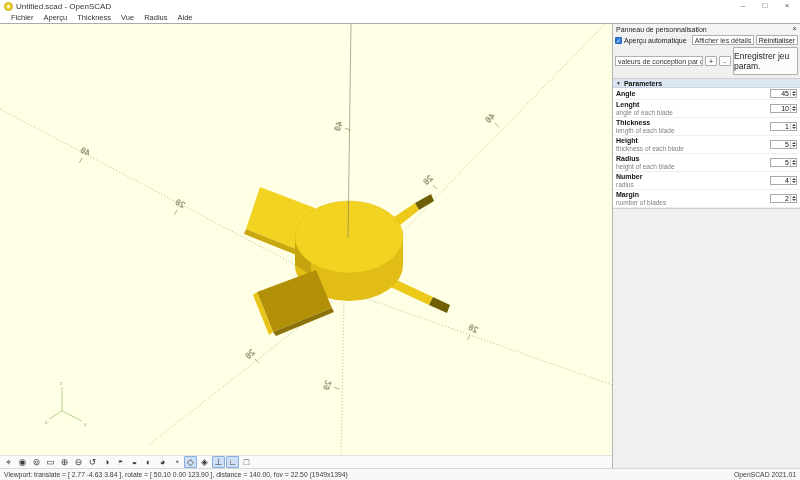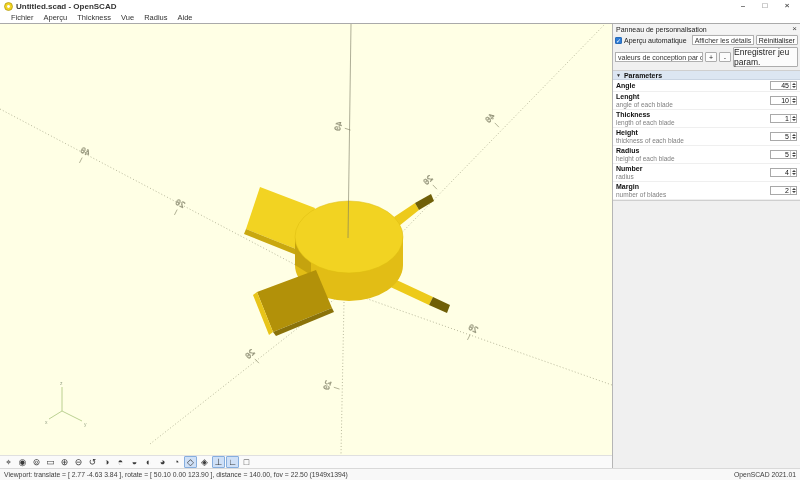--- a/index.html
+++ b/index.html
@@ -1,21 +1,21 @@
 <!DOCTYPE html>
 <html><head>
 <meta charset="utf-8">
 <style>
   * { margin:0; padding:0; box-sizing:border-box; }
   html,body { width:800px; height:480px; overflow:hidden; }
   body { font-family:"Liberation Sans", sans-serif; background:#fff; color:#222; }
   .window { width:800px; height:480px; display:flex; flex-direction:column; background:#fff; }
 
   
-  .titlebar { height:13px; display:flex; align-items:center; background:#ffffff; padding:0 2px; flex:0 0 auto;font-weight:bold; }
+  .titlebar { height:13px; display:flex; align-items:center; background:#ffffff; padding:0 2px; flex:0 0 auto; }
   .app-icon { width:9px; height:9px; margin:0 3px 0 2px; position:relative; flex:0 0 auto; }
   .app-icon svg { display:block; }
   .title-text { font-size:8px; color:#333; line-height:13px; white-space:nowrap; }
   .win-controls { margin-left:auto; display:flex; }
   .win-btn { width:22px; height:13px; font-size:8px; color:#555; text-align:center; line-height:12px; }
 
   
   .menubar { height:10px; display:flex; align-items:center; background:#fff; padding-left:6px; flex:0 0 auto; }
   .menu-item { font-size:7.5px; color:#333; padding:0 5px; line-height:10px; white-space:nowrap; }
 
@@ -37,21 +37,21 @@
   .panel-row { display:flex; align-items:center; padding:1px 2px; gap:2px; }
   .checkbox { width:7px; height:7px; background:#2f7cd6; border:1px solid #2a6cb8; border-radius:1px; color:#fff; font-size:6px; line-height:6px; text-align:center; flex:0 0 auto; }
   .chk-label { font-size:7px; color:#222; white-space:nowrap; }
   .combo { background:#fff; border:1px solid #b0b0b0; height:10px; display:flex; align-items:center; padding:0 2px; color:#333; white-space:nowrap; overflow:hidden; }
   .combo .arrow { margin-left:auto; color:#666; font-size:6px; padding-left:2px; }
   .combo.details { width:62px; margin-left:3px; }
   .combo.presets { width:88px; }
   .btn { background:#fcfcfc; border:1px solid #adadad; border-radius:1px; height:10px; display:flex; align-items:center; justify-content:center; color:#222; }
   .btn.reset { flex:1; }
   .btn.small { width:12px; flex:0 0 auto; }
-  .btn.save { flex:1; font-size:8.5px; height:20px; }
+  .btn.save { flex:1; font-size:8.5px; height:28px; }
   .params-box { margin-top:2px; background:#fff; border-top:1px solid #cfcfcf; border-bottom:1px solid #cfcfcf; }
   .group-header { background:#dce6f2; height:9px; display:flex; align-items:center; padding:0 3px; border-bottom:1px solid #c9d4e2; }
   .group-caret { font-size:5px; color:#333; margin-right:3px; }
   .group-label { font-size:7px; font-weight:bold; color:#111; }
   .param-row { display:flex; align-items:center; padding:1px 3px 1px 3px; border-bottom:1px solid #efefef; }
   .param-texts { flex:1; min-width:0; }
   .param-name { font-size:7px; font-weight:bold; color:#111; line-height:8px; white-space:nowrap; }
   .param-desc { font-size:6.5px; color:#808080; line-height:7px; white-space:nowrap; }
   .spinbox { width:27px; height:9px; background:#fff; border:1px solid #a9a9a9; display:flex; align-items:center; flex:0 0 auto; margin-left:3px; }
   .spin-val { flex:1; font-size:7px; text-align:right; padding-right:1px; color:#111; line-height:8px; }

